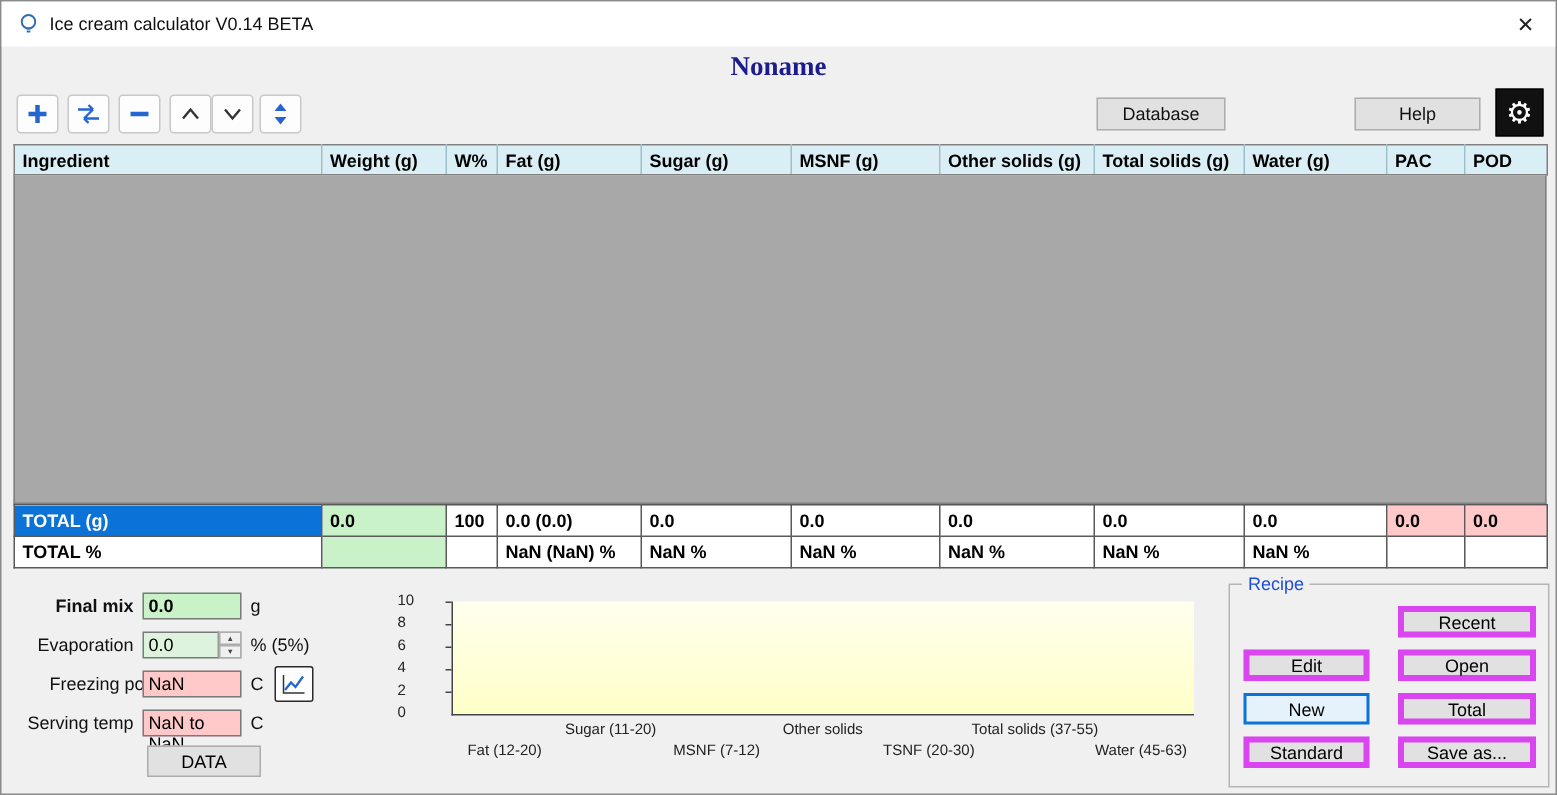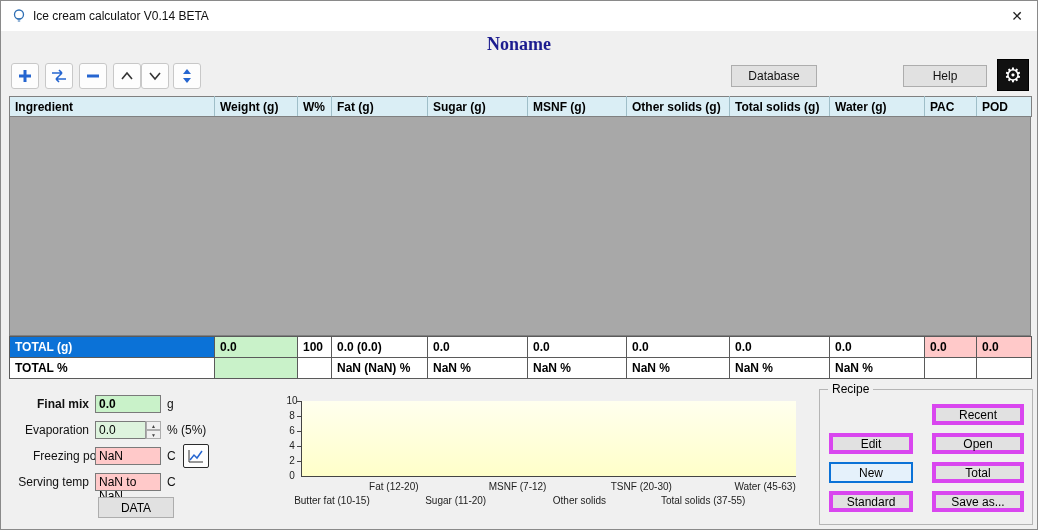--- a/index.html
+++ b/index.html
@@ -42,30 +42,30 @@
   .mix-input.pink { background:#ffc9c9; font-weight:normal; }
   .mix-unit { position:absolute; top:2px; font-size:12px; color:#111; white-space:nowrap; }
   .spinner { position:absolute; left:50px; top:0; width:16px; height:18px; border-left:1px solid #9a9a9a; display:flex; flex-direction:column; }
   .spinner div { flex:1; background:#f0f0f0; border:1px solid #adadad; font-size:5px; display:flex; align-items:center; justify-content:center; color:#444; }
   .graph-btn { position:absolute; width:26px; height:24px; background:#fdfdfd; border:1px solid #2a2a2a; border-radius:2px; display:flex; align-items:center; justify-content:center; }
   .data-btn { position:absolute; left:97px; top:496px; width:76px; height:21px; background:#e1e1e1; border:1px solid #adadad; font-size:12px; display:flex; align-items:center; justify-content:center; }
   
   .chart { position:absolute; left:250px; top:392px; width:552px; height:130px; }
   .plot { position:absolute; left:50px; top:8px; width:495px; height:76px;
           background:linear-gradient(#ffffee,#ffffc9); border-left:1px solid #444; border-bottom:1px solid #444; }
-  .ytick { position:absolute; right:496px; width:30px; text-align:center; font-size:10px; color:#222; }
+  .ytick { position:absolute; right:508px; width:30px; text-align:left; font-size:10px; color:#222; }
   .ytick-dash { position:absolute; left:46px; width:4px; height:1px; background:#444; }
   .xcats { position:absolute; left:50px; top:86px; width:495px; height:40px; display:flex; }
   .xcat { flex:1; position:relative; }
   .xcat span { position:absolute; left:50%; transform:translateX(-50%); font-size:10px; color:#222; white-space:nowrap; }
   .xcat:nth-child(odd) span { top:16px; }   
   .xcat:nth-child(even) span { top:2px; }   
   
   .recipe-group { position:absolute; left:818px; top:388px; width:214px; height:136px; border:1px solid #b5b5b5; }
-  .recipe-legend { position:absolute; left:8px; top:-8px; background:#f0f0f0; padding:0 4px; font-size:12px; color:#000000; }
+  .recipe-legend { position:absolute; left:8px; top:-8px; background:#f0f0f0; padding:0 4px; font-size:12px; color:#1d4ed8; }
   .recipe-btn { position:absolute; height:21px; background:#e1e1e1; border:4px solid #d946ef; font-size:12px; display:flex; align-items:center; justify-content:center; }
   .recipe-btn.default { border:2px solid #0b72d7; background:#e5f1fb; }
   .col-l { left:9px; width:84px; }
   .col-r { left:112px; width:92px; }
 </style>
 </head>
 <body>
 
 <div id="window">
 
@@ -243,23 +243,20 @@
     <span class="ytick" style="top:47px;">4</span>
     <span class="ytick" style="top:62px;">2</span>
     <span class="ytick" style="top:77px;">0</span>
     <div class="ytick-dash" style="top:8px;"></div>
     <div class="ytick-dash" style="top:23px;"></div>
     <div class="ytick-dash" style="top:38px;"></div>
     <div class="ytick-dash" style="top:53px;"></div>
     <div class="ytick-dash" style="top:68px;"></div>
     <div class="xcats">
       <div class="xcat">
-          <span>Butter fat (10-15)</span>
-        </div>
-      <div class="xcat">
           <span>Fat (12-20)</span>
         </div>
       <div class="xcat">
           <span>Sugar (11-20)</span>
         </div>
       <div class="xcat">
           <span>MSNF (7-12)</span>
         </div>
       <div class="xcat">
           <span>Other solids</span>

